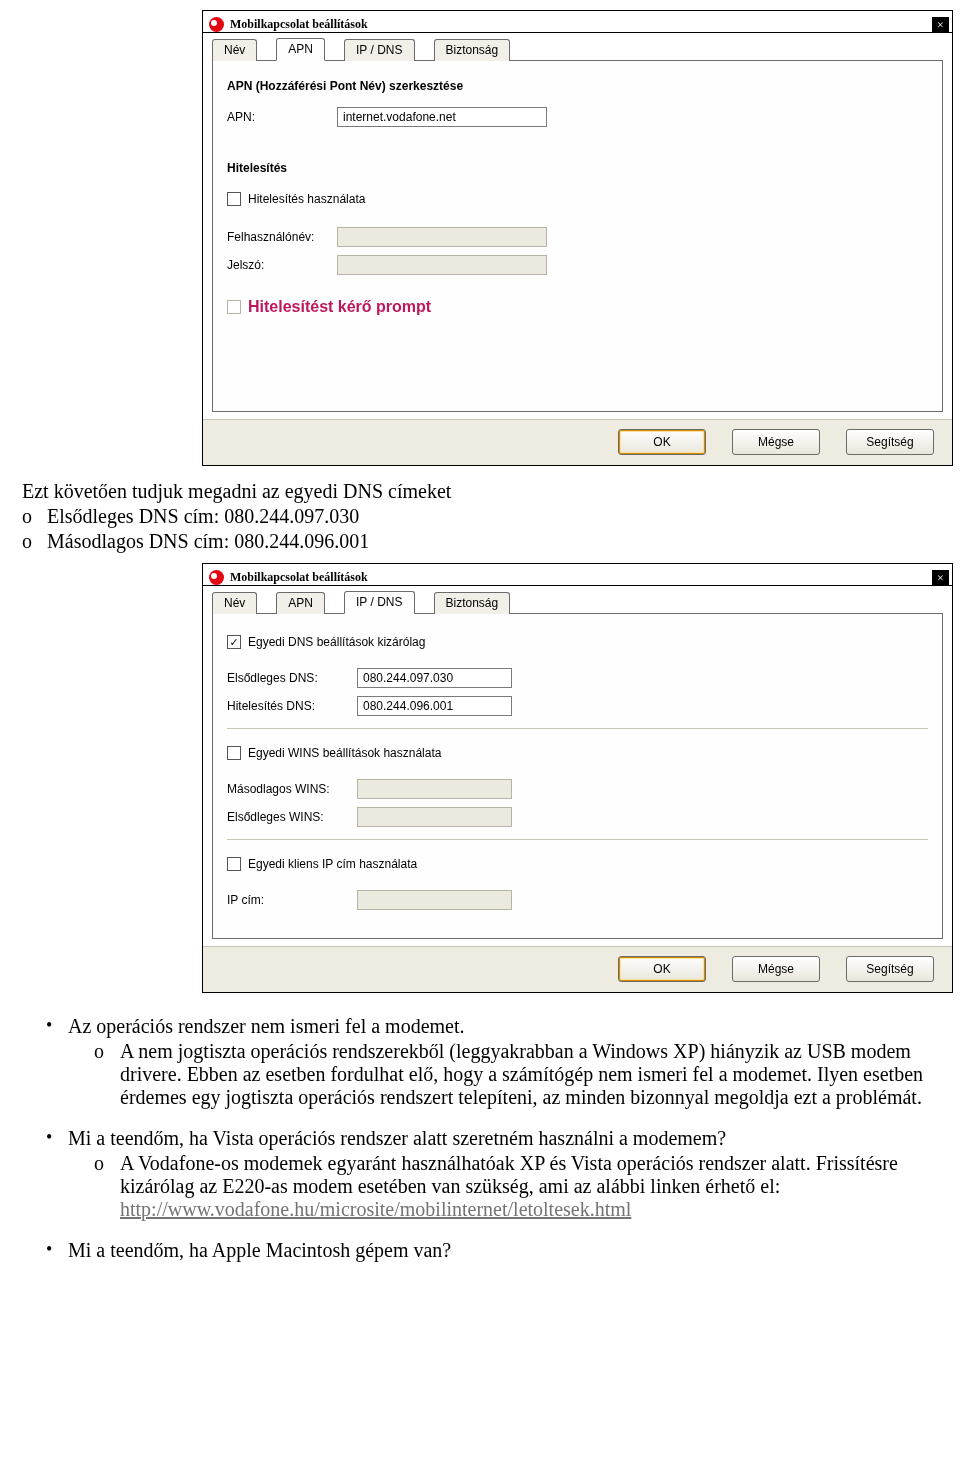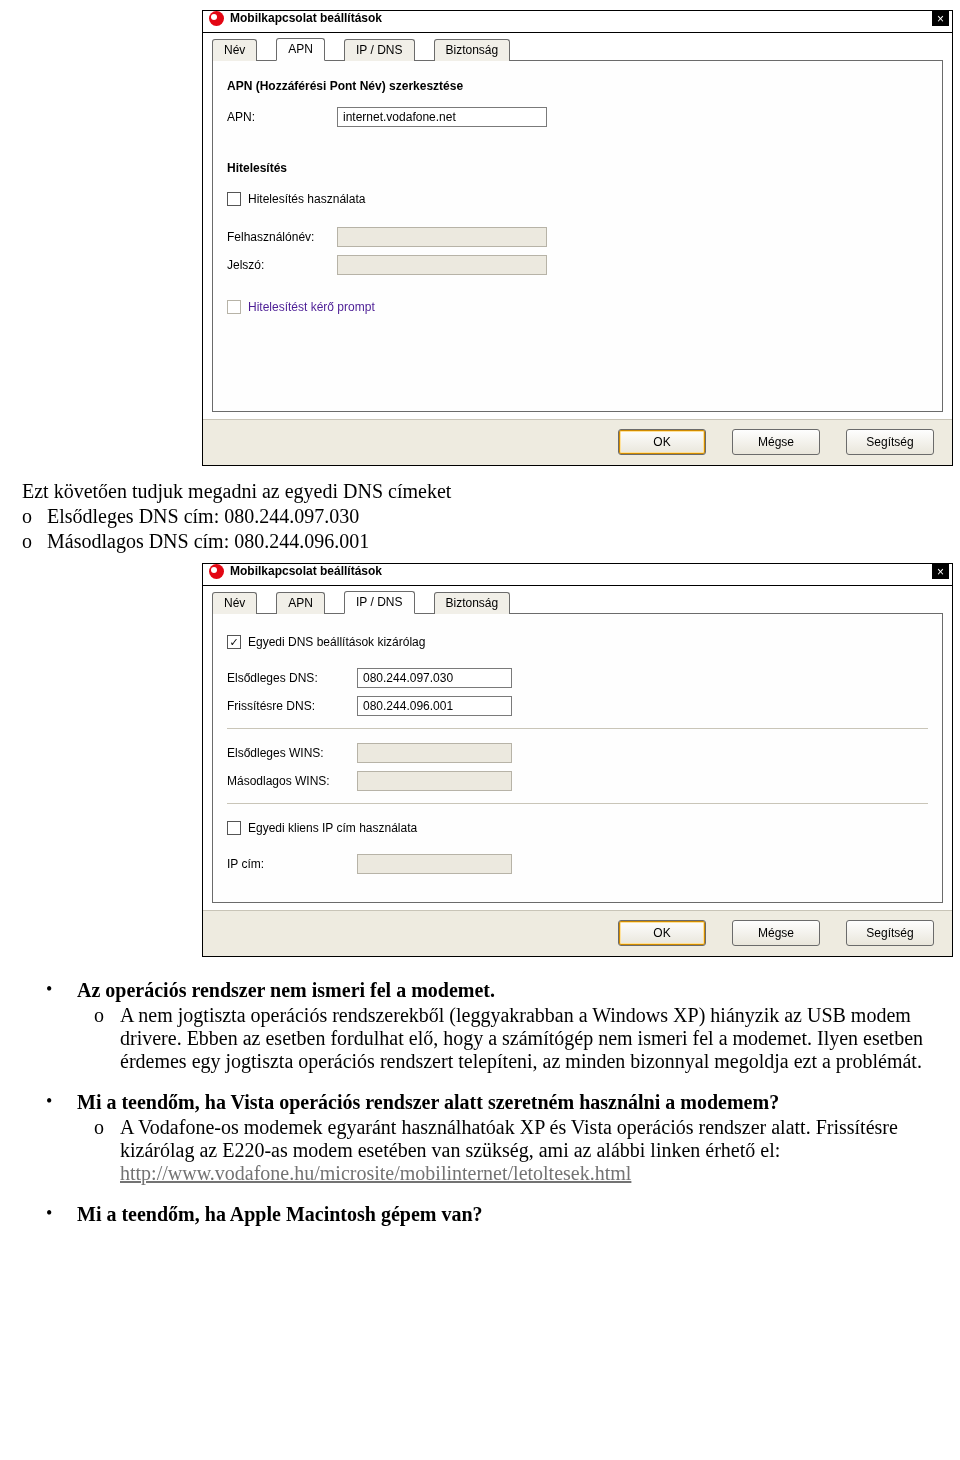--- a/index.html
+++ b/index.html
@@ -22,23 +22,24 @@
     font-family: Verdana, Arial, sans-serif;
     font-size: 13px;
     color: #000;
     box-sizing: border-box;
   }
   .dialog .titlebar {
     height: 21px;
     background: #fff;
     border-bottom: 1px solid #000;
     display: flex;
-    align-items: flex-start;
+    align-items: flex-end;
     padding: 0 3px 0 6px;
     column-gap: 6px;
+    font-family: Liberation Serif, serif;
   }
   .dialog .titlebar .app-icon {
     width: 15px; height: 15px;
     background: #e30613;
     border-radius: 50%;
     position: relative;
     flex: 0 0 auto;
   }
   .dialog .titlebar .app-icon::after {
     content: "";
@@ -170,23 +171,23 @@
     cursor: pointer;
   }
   .btn.primary {
     box-shadow: 0 0 0 1px #d08b00 inset, 0 0 0 2px #ffe19a inset;
   }
 
   
   .doc p { margin: 0 0 2px 0; }
   .indent1 { margin-left: 46px; }
   .dot { font-size: 18px; }
-  .qbold { font-weight: bold; margin-left: 9px; }
+  .qbold { font-weight: normal; }
   a.link { color: #737373; text-decoration: underline; }
-  .muted { color:#4c1d95; font-size:12px; }
+  .muted { color:#be185d; font-size:16px;font-weight:bold; }
 </style>
 </head>
 <body>
 
 <div class="dialog">
   <div class="titlebar">
     <span class="app-icon"></span>
     <span class="title">Mobilkapcsolat beállítások</span>
     <span class="close">×</span>
   </div>
@@ -260,32 +261,36 @@
   <div class="tabpage" style="padding-top:14px;">
     <div class="frow" style="margin-bottom:8px;">
       <span class="cbx">✓</span>
       <span style="font-size:12px;">Egyedi DNS beállítások kizárólag</span>
     </div>
     <div class="frow">
       <div class="flabel wide">Elsődleges DNS:</div>
       <input class="tinput sm" value="080.244.097.030" style="">
     </div>
     <div class="frow">
-      <div class="flabel wide">Frissítésre DNS:</div>
+      <div class="flabel wide">Hitelesítés DNS:</div>
       <input class="tinput sm" value="080.244.096.001" style="">
     </div>
 
     <hr class="hr">
 
+    <div class="frow" style="margin-bottom:8px;">
+      <span class="cbx"></span>
+      <span style="font-size:12px;">Egyedi WINS beállítások használata</span>
+    </div>
+    <div class="frow">
+      <div class="flabel wide">Másodlagos WINS:</div>
+      <input class="tinput sm disabled" readonly="" value="" style="">
+    </div>
     <div class="frow">
       <div class="flabel wide">Elsődleges WINS:</div>
-      <input class="tinput sm disabled" readonly="" value="" style="">
-    </div>
-    <div class="frow">
-      <div class="flabel wide">Másodlagos WINS:</div>
       <input class="tinput sm disabled" readonly="" value="" style="">
     </div>
 
     <hr class="hr">
 
     <div class="frow" style="margin-bottom:8px;">
       <span class="cbx"></span>
       <span style="font-size:12px;">Egyedi kliens IP cím használata</span>
     </div>
     <div class="frow">

